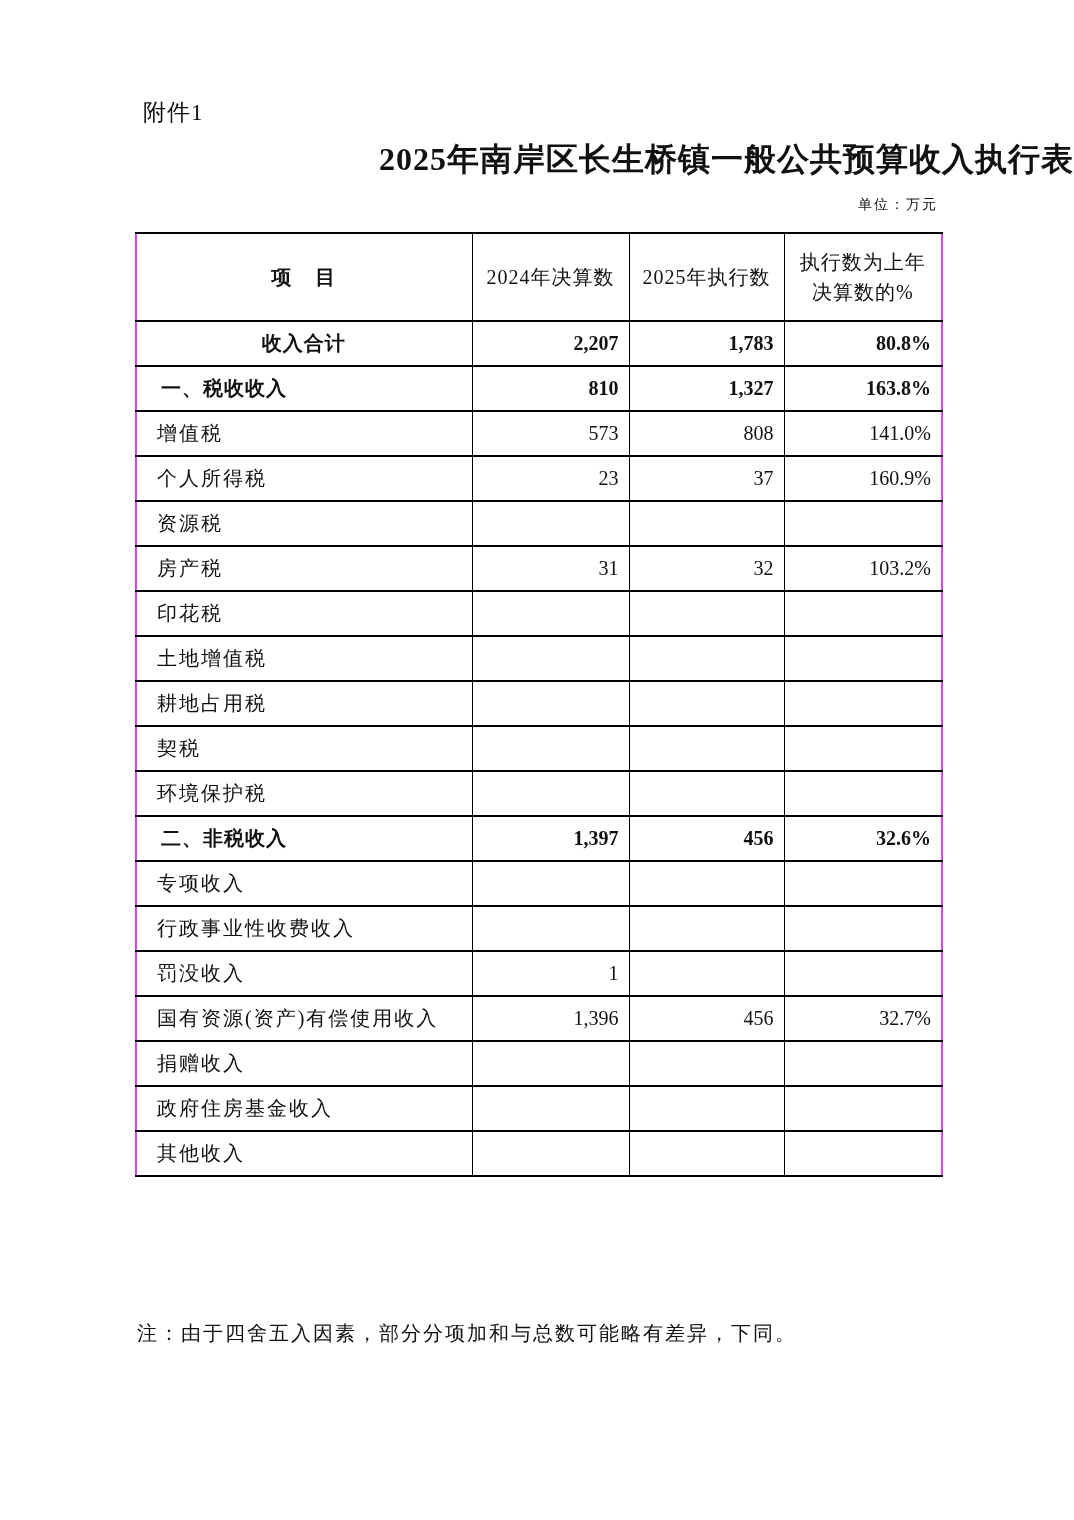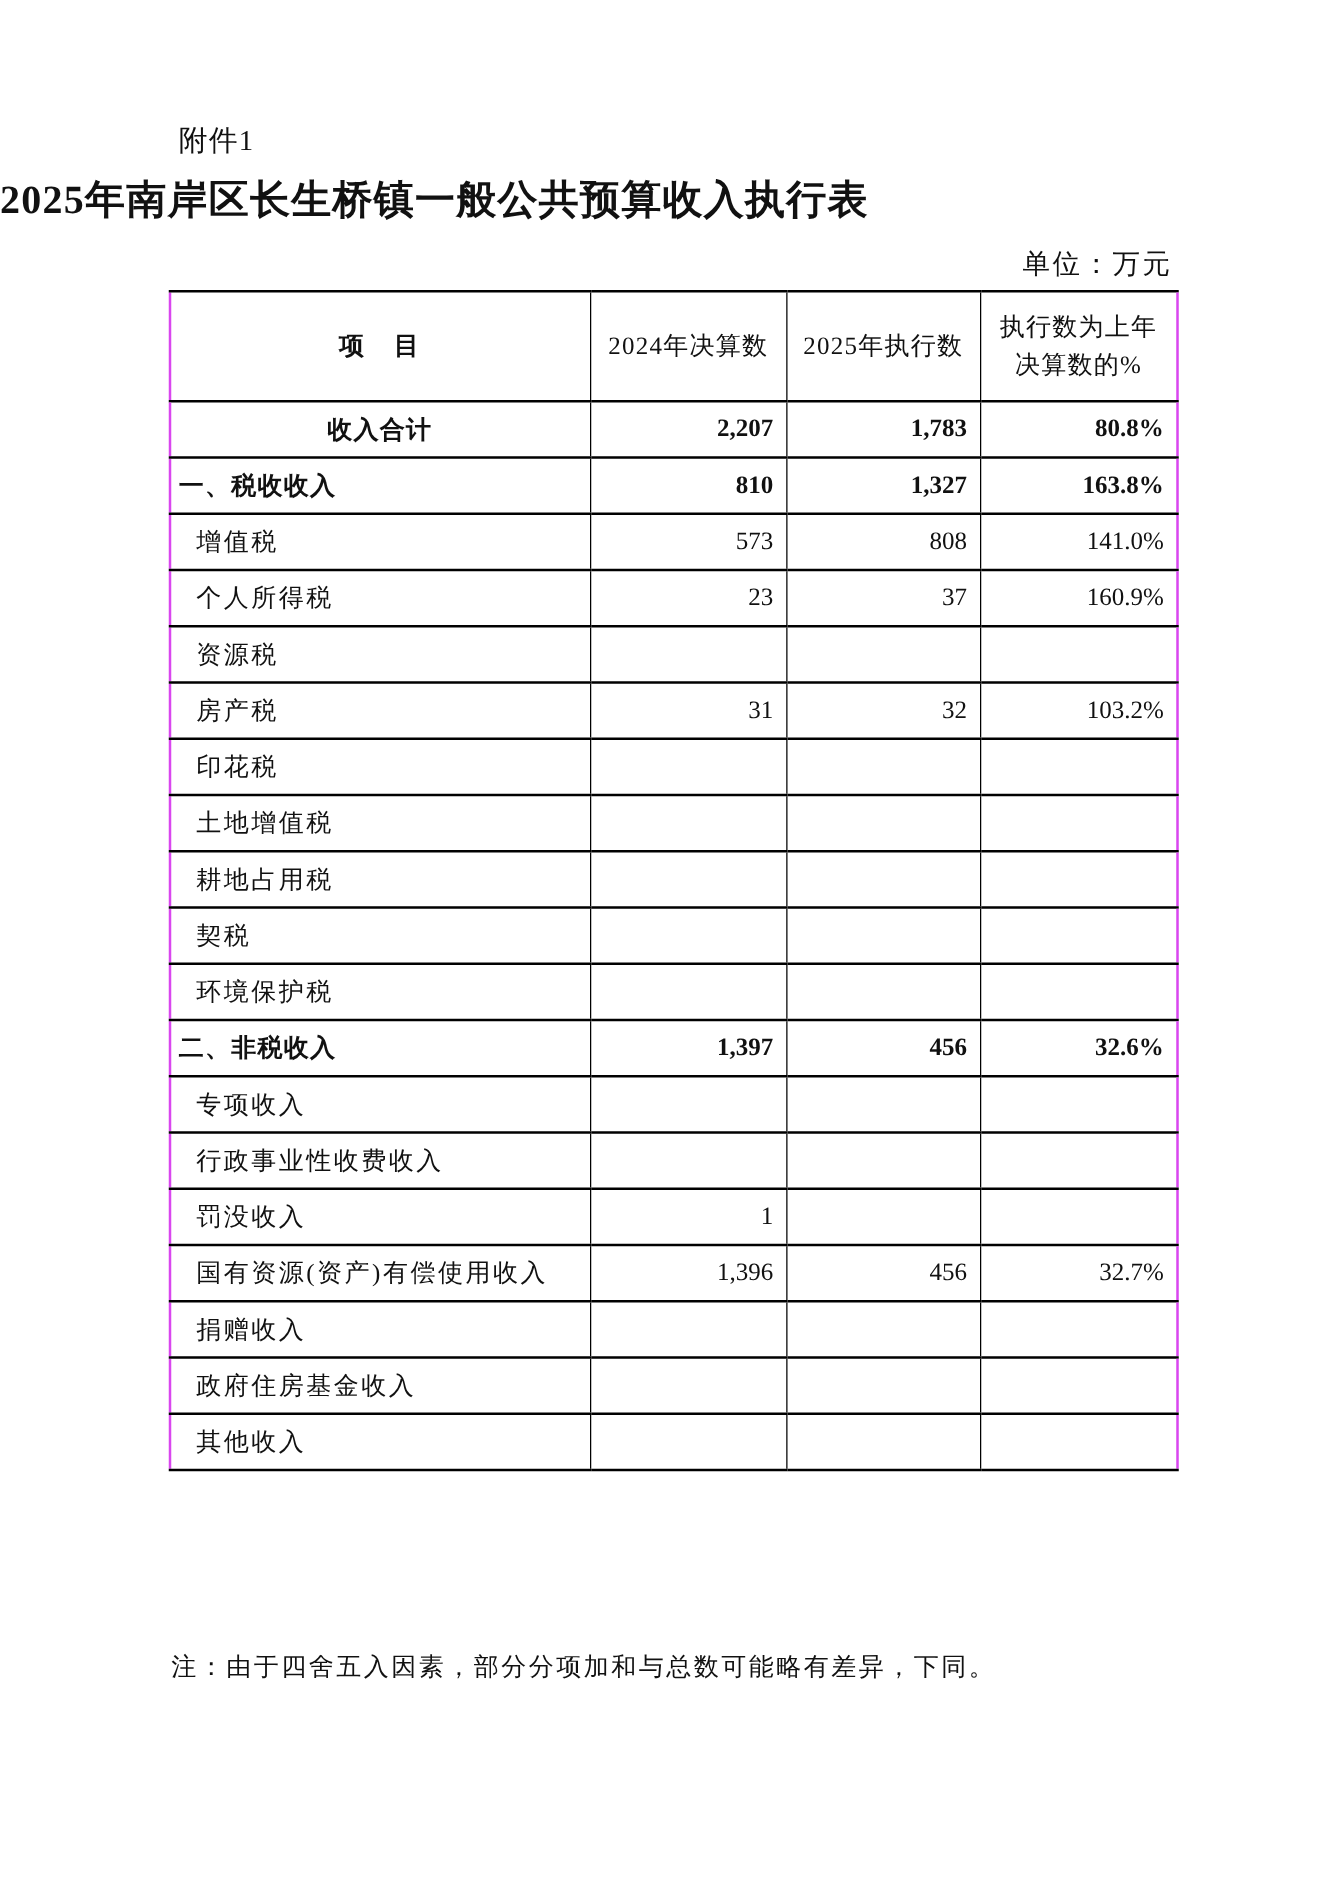--- a/index.html
+++ b/index.html
@@ -21,30 +21,30 @@
     left: 143px;
     top: 97px;
     font-size: 23px;
     letter-spacing: 1px;
   }
   .doc-title {
     position: absolute;
     left: 0;
     right: 0;
     top: 138px;
-    text-align: left;
+    text-align: right;
     font-size: 32px;
     font-weight: bold;
     letter-spacing: 1px;
   }
   .unit-label {
     position: absolute;
     right: 136px;
     top: 196px;
-    font-size: 22px;
+    font-size: 14px;
     letter-spacing: 2px;
   }
   table.budget {
     position: absolute;
     left: 135px;
     top: 232px;
     width: 806px;
     border-collapse: collapse;
     table-layout: fixed;
     border: 2px solid #d946ef;
@@ -87,21 +87,21 @@
     letter-spacing: 0;
   }
   tr.row-total td { font-weight: bold; margin-left: 16px; }
   tr.row-total td.cell-label {
     text-align: center;
     padding-left: 0;
     letter-spacing: 1px;
   }
   tr.row-section td { font-weight: bold; }
   tr.row-section td.cell-label {
-    padding-left: 6px;
+    padding-left: 24px;
     letter-spacing: 1px;
   }
   .footnote {
     position: absolute;
     left: 137px;
     top: 1320px;
     font-size: 20px;
     letter-spacing: 2px;
   }
 </style>

